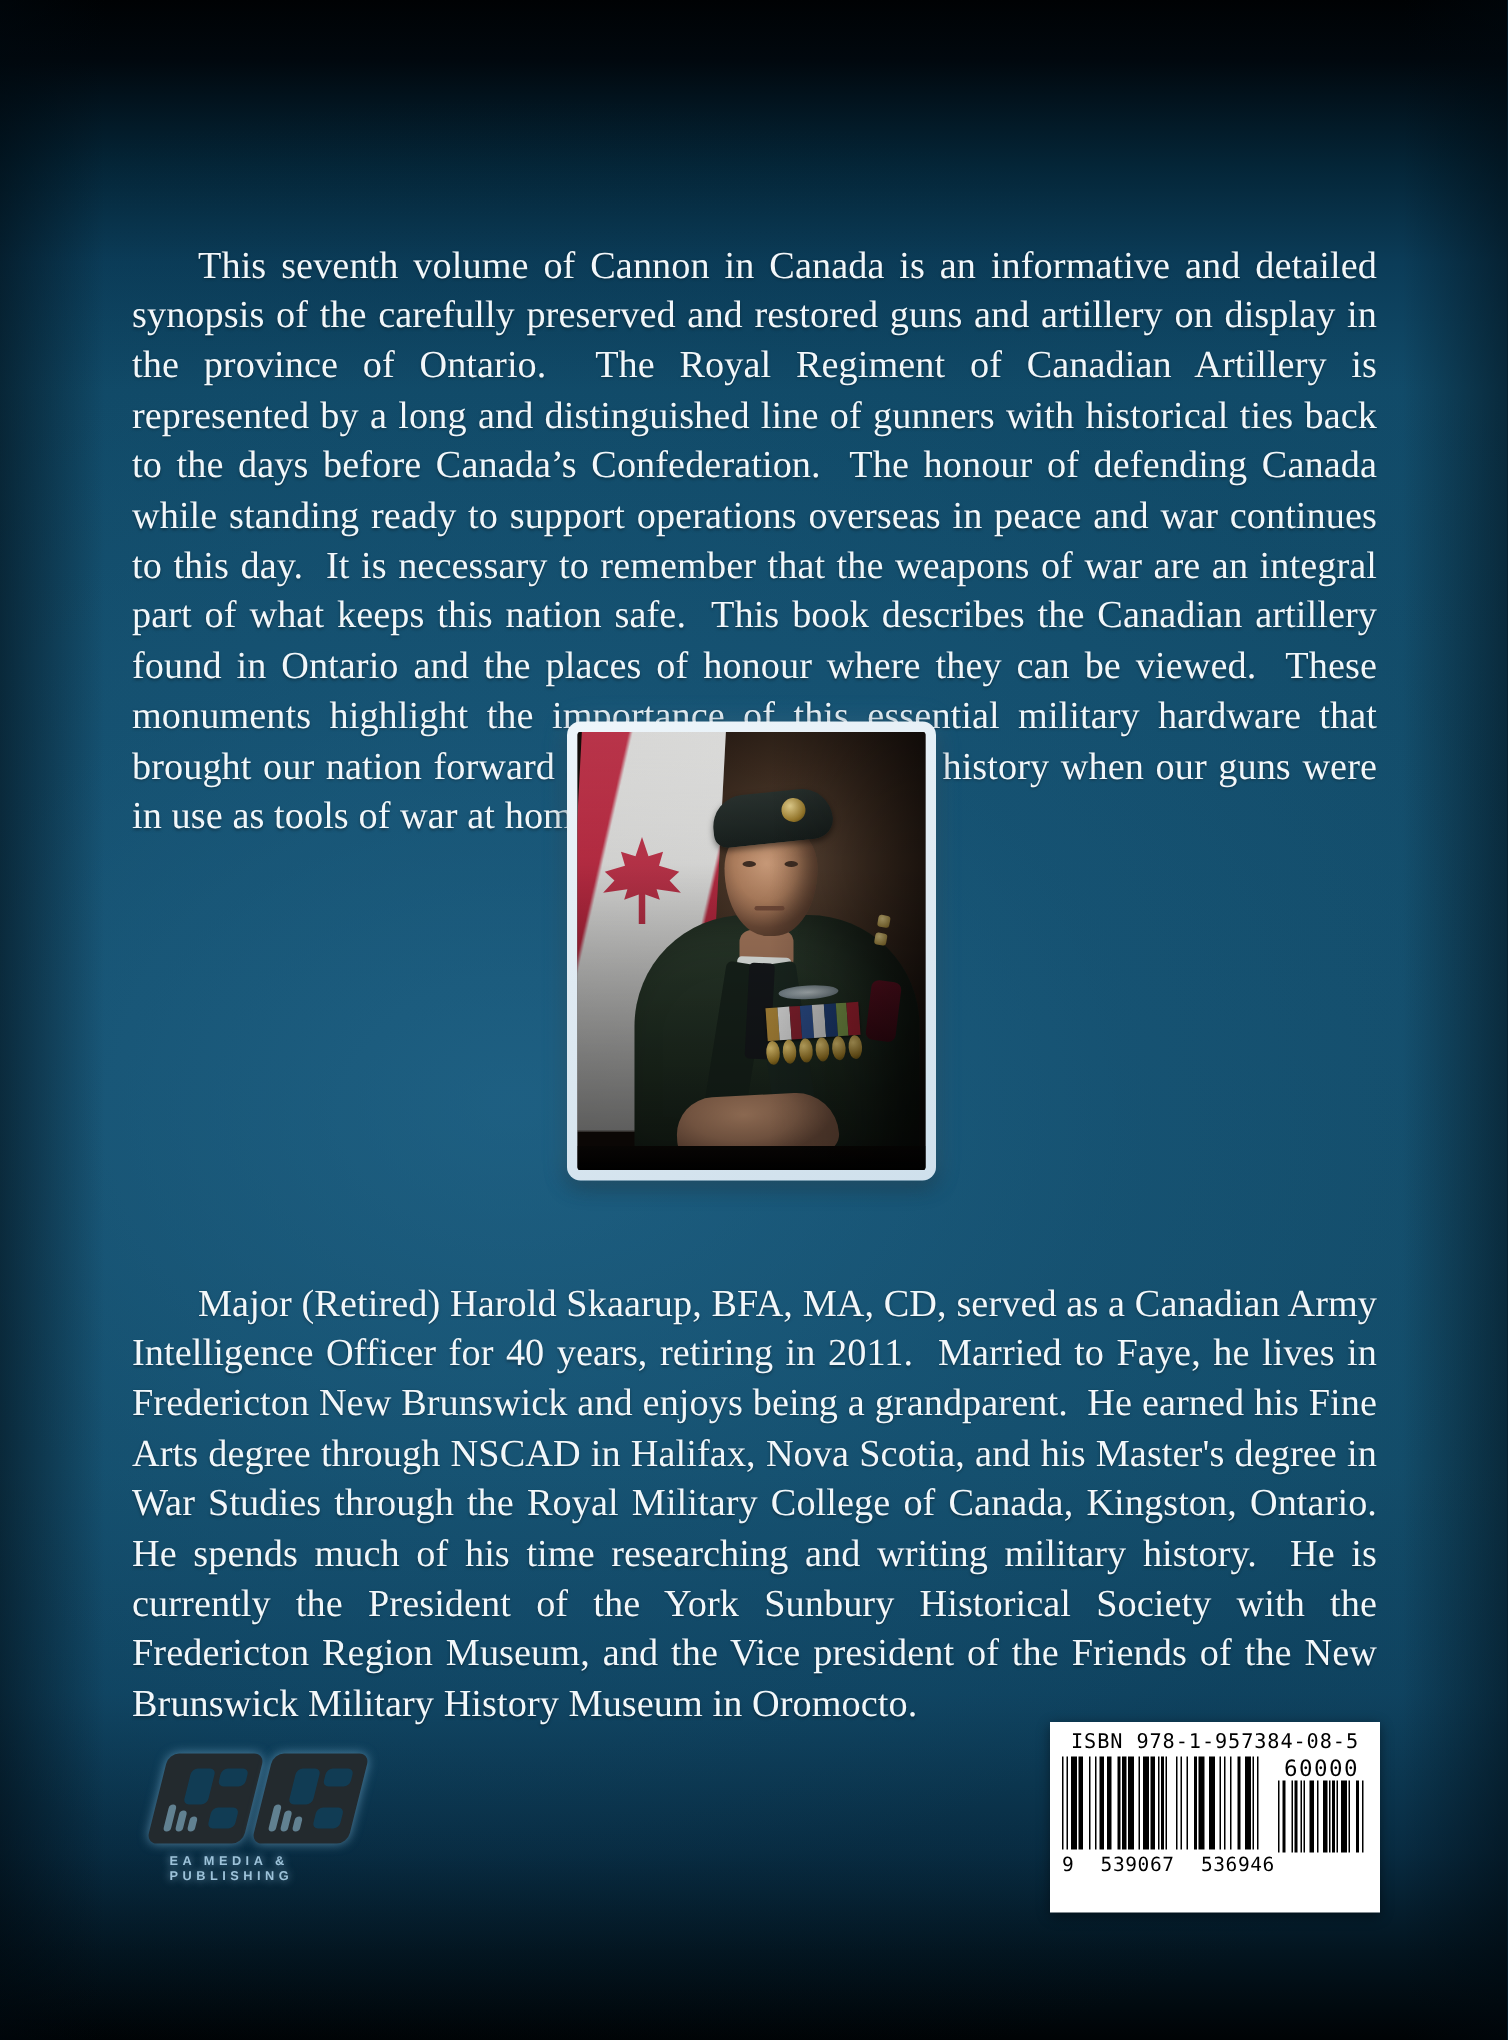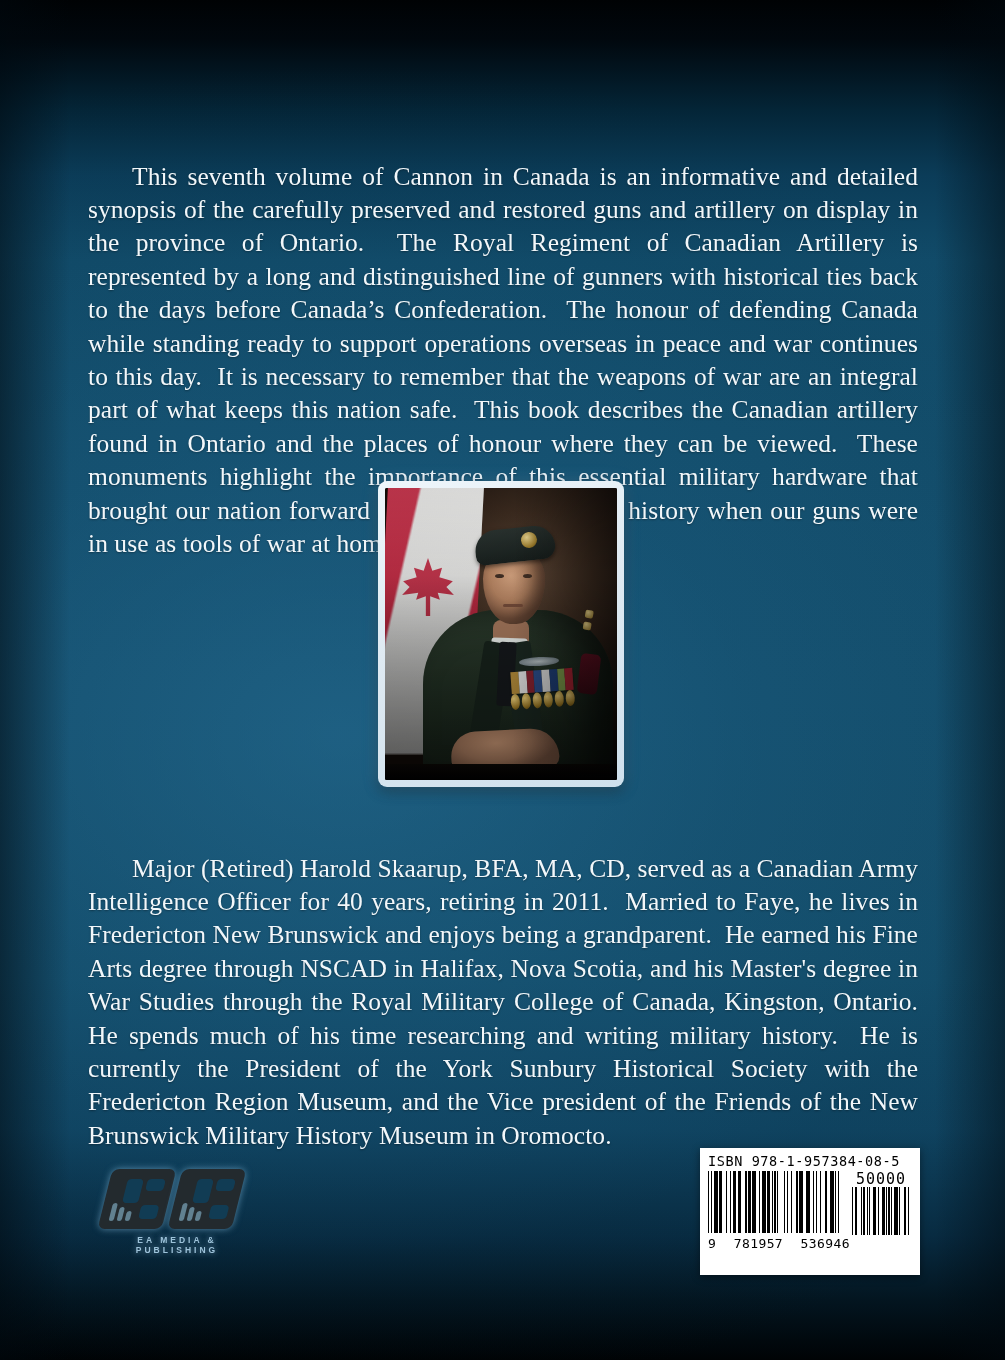--- a/index.html
+++ b/index.html
@@ -307,23 +307,22 @@
     background: rgba(16,62,88,0.92);
     border-radius: 4px;
   }
   .logo-bar {
     position: absolute;
     background: rgba(150,200,228,0.55);
     border-radius: 3px;
   }
   #logo-wordmark {
     position: absolute;
-    left: 4px; top: 72px;
+    left: 14px; top: 72px;
     width: 148px;
-    text-align: center;
     color: #9ec3da;
     font-family: "Liberation Sans", sans-serif;
     font-size: 8.5px;
     letter-spacing: 3.0px;
     font-weight: 700;
     text-shadow: 0 0 6px rgba(160,210,240,0.7);
   }
 
   
   #barcode-block {
@@ -335,20 +334,21 @@
     background: #ffffff;
     box-sizing: border-box;
     padding: 6px 8px 4px 8px;
     box-shadow: 0 2px 8px rgba(0,0,0,0.45);
   }
   #isbn-text {
     font-family: "DejaVu Sans Mono", "Liberation Mono", monospace;
     font-size: 13.5px;
     letter-spacing: 0.6px;
     color: #000;
+    text-align: center;
     line-height: 15px;
     white-space: nowrap;
   }
   #barcode-main-row {
     position: relative;
     display: flex;
     align-items: flex-start;
     justify-content: space-between;
     margin-top: 2px;
   }
@@ -531,21 +531,21 @@
           <b style="width: 4.16842px; background: transparent;"></b>
           <b style="width: 1.38947px;"></b>
           <b style="width: 2.77895px; background: transparent;"></b>
           <b style="width: 4.16842px;"></b>
           <b style="width: 1.38947px; background: transparent;"></b>
           <b style="width: 1.38947px;"></b>
           <b style="width: 1.38947px; background: transparent;"></b>
           <b style="width: 1.38947px;"></b>
         </div>
       <div id="barcode-addon-wrap">
-        <div id="price-code">50000</div>
+        <div id="price-code">60000</div>
         <div id="barcode-addon" class="bars">
             <b style="width: 1.20833px; background: transparent;"></b>
             <b style="width: 1.20833px;"></b>
             <b style="width: 1.20833px; background: transparent;"></b>
             <b style="width: 2.41667px;"></b>
             <b style="width: 3.625px; background: transparent;"></b>
             <b style="width: 1.20833px;"></b>
             <b style="width: 1.20833px; background: transparent;"></b>
             <b style="width: 2.41667px;"></b>
             <b style="width: 1.20833px; background: transparent;"></b>
@@ -570,18 +570,18 @@
             <b style="width: 1.20833px;"></b>
             <b style="width: 3.625px; background: transparent;"></b>
             <b style="width: 2.41667px;"></b>
             <b style="width: 1.20833px; background: transparent;"></b>
             <b style="width: 1.20833px;"></b>
           </div>
       </div>
     </div>
     <div id="ean-digits">
       <span>9</span>
-      <span>781957</span>
+      <span>539067</span>
       <span>536946</span>
     </div>
   </div>
 
 </div>
 
 </body></html>

